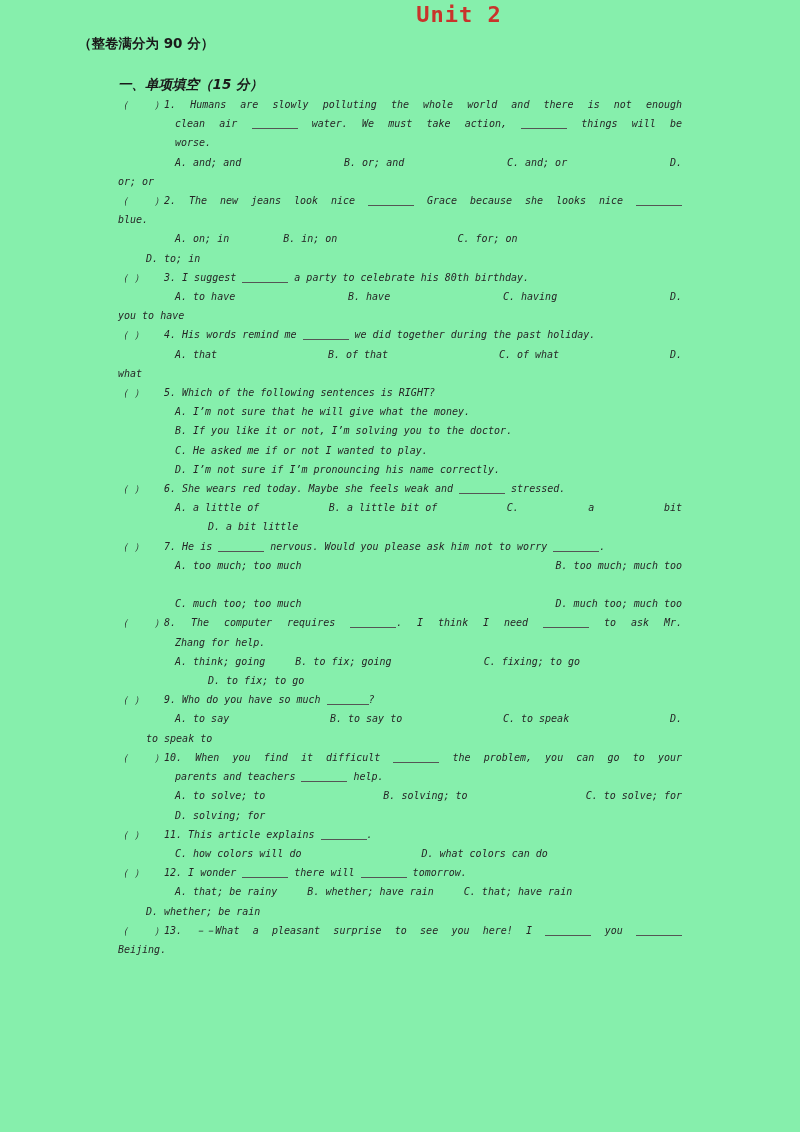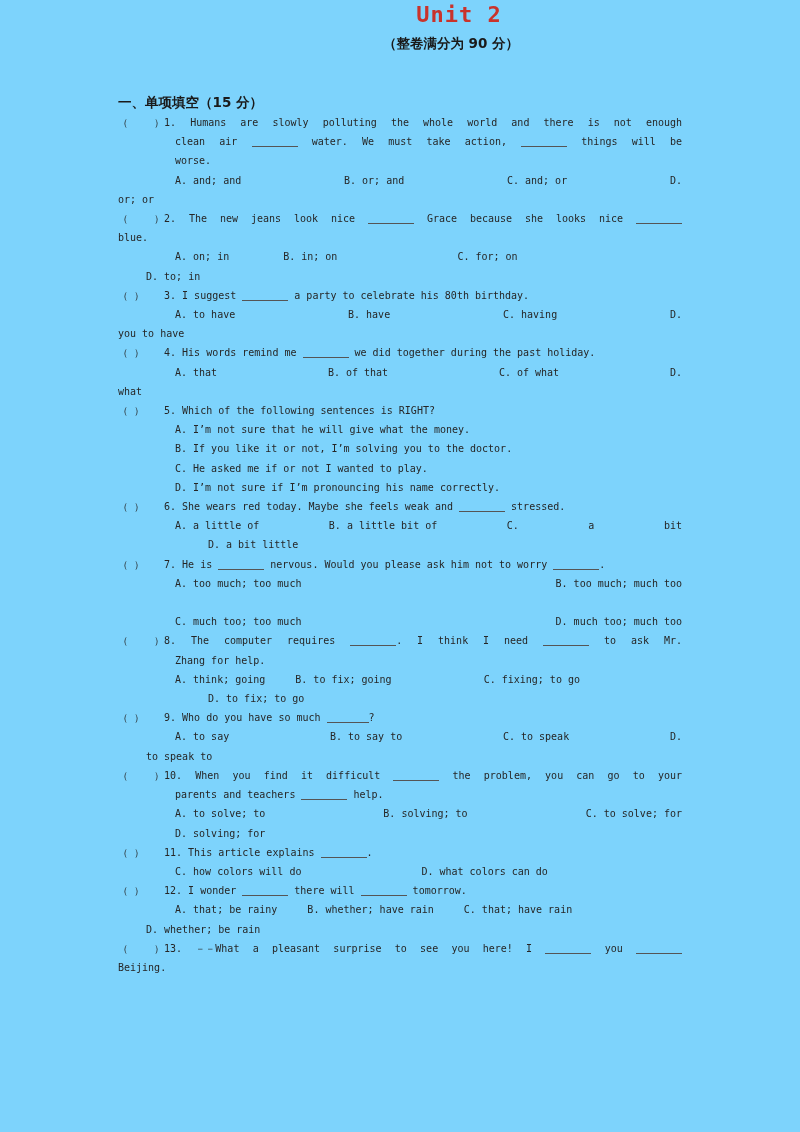--- a/index.html
+++ b/index.html
@@ -13,50 +13,51 @@
     position: relative;
     font-family: "DejaVu Sans Mono", "Liberation Mono", monospace;
     color: #1a1a1a;
     overflow: hidden;
   }
   .page {
     position: absolute;
     left: 0; top: 0;
     width: 800px;
     height: 1132px;
-    background: #7dd3fc;
+    background: #86efac;
   }
   .content {
     position: absolute;
     left: 118px;
-    top: 92px;
+    top: 74px;
     width: 564px;
+    font-style: italic;
   }
 
   
   .title-main {
     text-align: center;
     font-family: "DejaVu Sans Mono", "Liberation Mono", monospace;
     font-size: 22px;
     font-weight: bold;
     color: #c9332b;
     letter-spacing: 1px;
     line-height: 30px;
     margin: 0 0 2px 0;
     padding-left: 118px;
   }
   .title-sub {
-    text-align: center;
+    text-align: left;
     font-family: "DejaVu Sans", "Liberation Sans", sans-serif;
     font-size: 13.5px;
     font-weight: bold;
     color: #1a1a1a;
     line-height: 22px;
     margin: 0 0 3px 0;
-    padding-left: 102px;
+    padding-left: 78px;
   }
 
   
   .section-heading {
     font-family: "DejaVu Sans", "Liberation Sans", sans-serif;
     font-size: 13.5px;
     font-weight: bold;
     line-height: 20px;
     margin: 0 0 1px 0;
     color: #1a1a1a;

